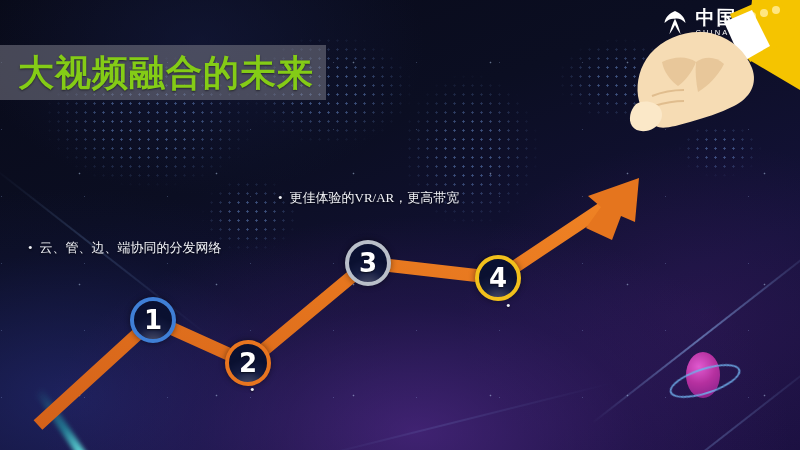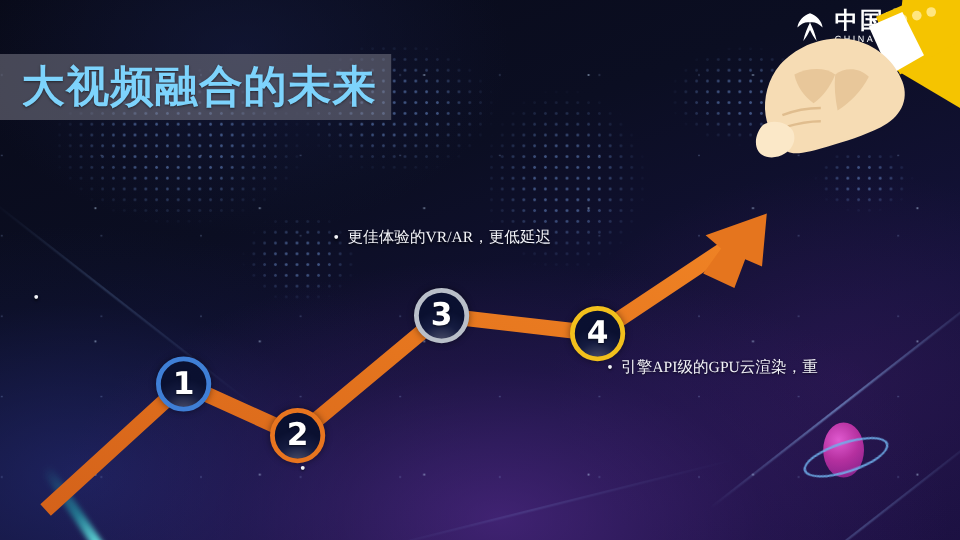--- a/index.html
+++ b/index.html
@@ -86,21 +86,21 @@
   }
 
   
   .title-band{
     position:absolute; left:0; top:45px; width:326px; height:55px;
     background:rgba(122,122,134,0.55);
   }
   .title-text{
     position:absolute; left:18px; top:48px;
     font-family:"DejaVu Sans","Liberation Sans",sans-serif;
-    font-weight:bold; font-size:36px; color:#7dd3fc;
+    font-weight:bold; font-size:36px; color:#84cc16;
     letter-spacing:1px; line-height:50px;
     text-shadow:0 1px 2px rgba(0,0,0,.5);
     text-align:center;
   }
 
   
   .logo{ position:absolute; right:16px; top:8px; display:flex; align-items:center; gap:7px; }
   .logo-mark{ width:28px; height:28px; position:relative; }
   .logo-cn{
     font-family:"DejaVu Sans","Liberation Sans",sans-serif;
@@ -228,36 +228,36 @@
   <div class="node node-3">
     <span>3</span>
   </div>
   <div class="node node-4">
     <span>4</span>
   </div>
 
   <div class="bullet b1">
     <span class="dot">•</span>
     <span>
+      <span class="txt">云、管、边、端协同的分发网络</span>
     </span>
   </div>
 
   <div class="bullet b2">
     <span class="dot">•</span>
     <span>
     </span>
   </div>
 
   <div class="bullet b3">
     <span class="dot">•</span>
     <span>
-      <span class="txt">更佳体验的VR/AR，更低延迟</span>
+      <span class="txt">更佳体验的VR/AR，更高带宽</span>
     </span>
   </div>
 
   <div class="bullet b4">
     <span class="dot">•</span>
     <span>
-      <span class="txt">引擎API级的GPU云渲染，重</span>
     </span>
   </div>
 
 </div>
 
 </body></html>

